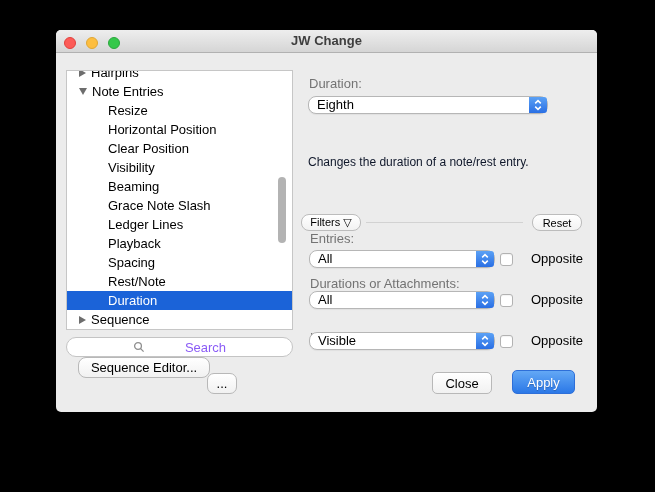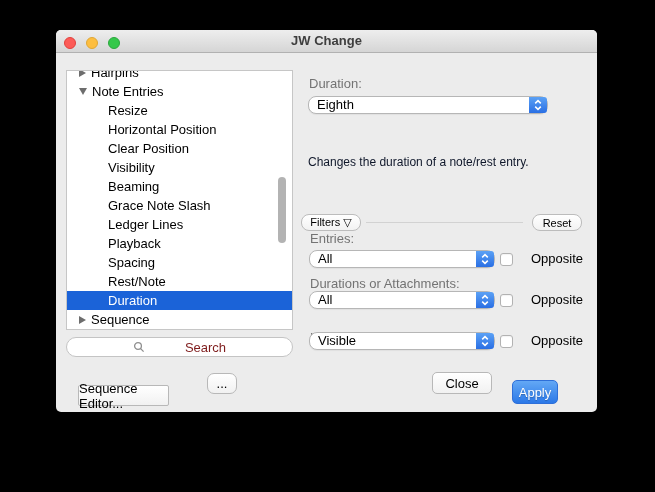--- a/index.html
+++ b/index.html
@@ -43,21 +43,21 @@
   .scroll-thumb{
     position:absolute;left:222px;top:147px;width:8px;height:66px;
     background:#a6a6a6;border-radius:4px;opacity:.85;
   }
   
   .search{
     position:absolute;left:10px;top:307px;width:227px;height:20px;box-sizing:border-box;
     background:#fff;border:1px solid #c4c4c4;border-radius:10px;
     display:flex;align-items:center;justify-content:center;gap:4px;
   }
-  .search .ph{font-size:13px;color:#7f1d1d;margin-left:36px;}
+  .search .ph{font-size:13px;color:#8b5cf6;margin-left:36px;}
   
   .lbl{position:absolute;font-size:13px;color:#737373;}
   .popup{
     position:absolute;height:18px;box-sizing:border-box;background:#fff;
     border:1px solid #b6b6b6;border-radius:8px;display:flex;align-items:center;
     box-shadow:0 1px 1px rgba(0,0,0,.05);
   }
   .popup .value{flex:1;padding-left:8px;font-size:13px;color:#000;line-height:16px;}
   .popup .cap{
     width:18px;align-self:stretch;border-radius:0 3px 3px 0;
@@ -215,18 +215,18 @@
         <path d="M1.2 4.4 L4 1.6 L6.8 4.4" fill="none" stroke="#fff" stroke-width="1.5"></path>
         <path d="M1.2 7.6 L4 10.4 L6.8 7.6" fill="none" stroke="#fff" stroke-width="1.5"></path>
       </svg>
     </span>
   </div>
   <div class="opp-group" style="left:444px;top:304px;">
     <span class="checkbox"></span>
     <span class="opp-label">Opposite</span>
   </div>
 
-  <div class="btn" style="left:22px;top:355px;width:91px;height:21px;border-radius:2px;">Sequence Editor...</div>
+  <div class="btn" style="left:22px;top:327px;width:132px;height:21px;border-radius:8px;">Sequence Editor...</div>
   <div class="btn" style="left:151px;top:343px;width:30px;height:21px;border-radius:7px;">...</div>
   <div class="btn" style="left:376px;top:342px;width:60px;height:22px;border-radius:5px;">Close</div>
-  <div class="btn btn-apply" style="left:456px;top:350px;width:46px;height:24px;">Apply</div>
+  <div class="btn btn-apply" style="left:456px;top:340px;width:63px;height:24px;">Apply</div>
 
 </div>
 
 </body></html>

